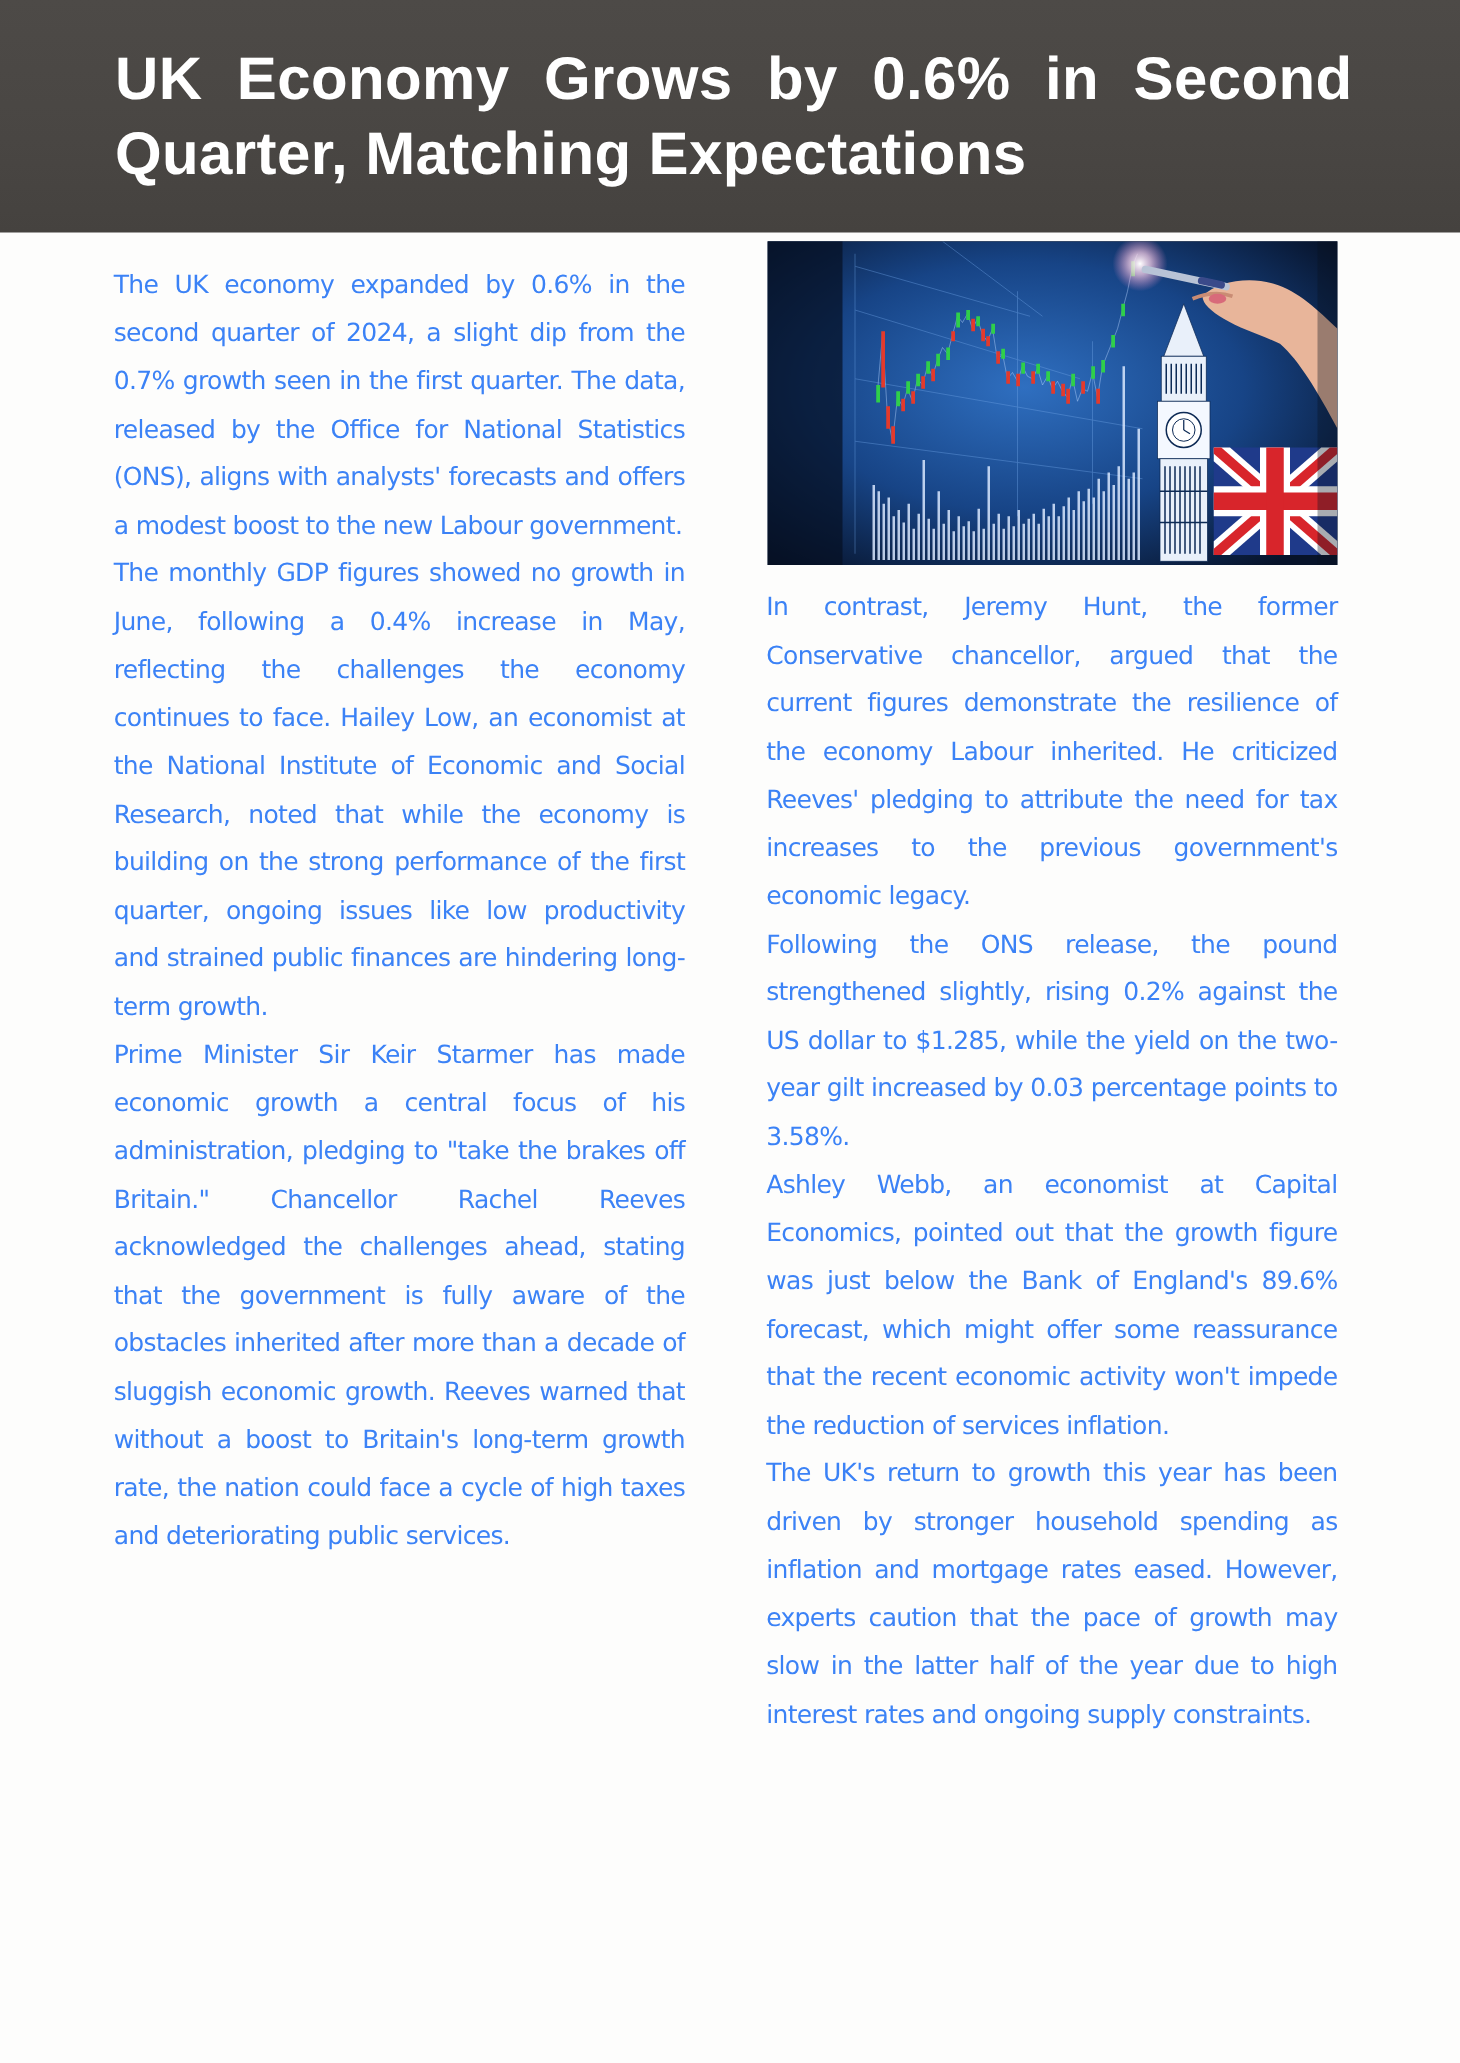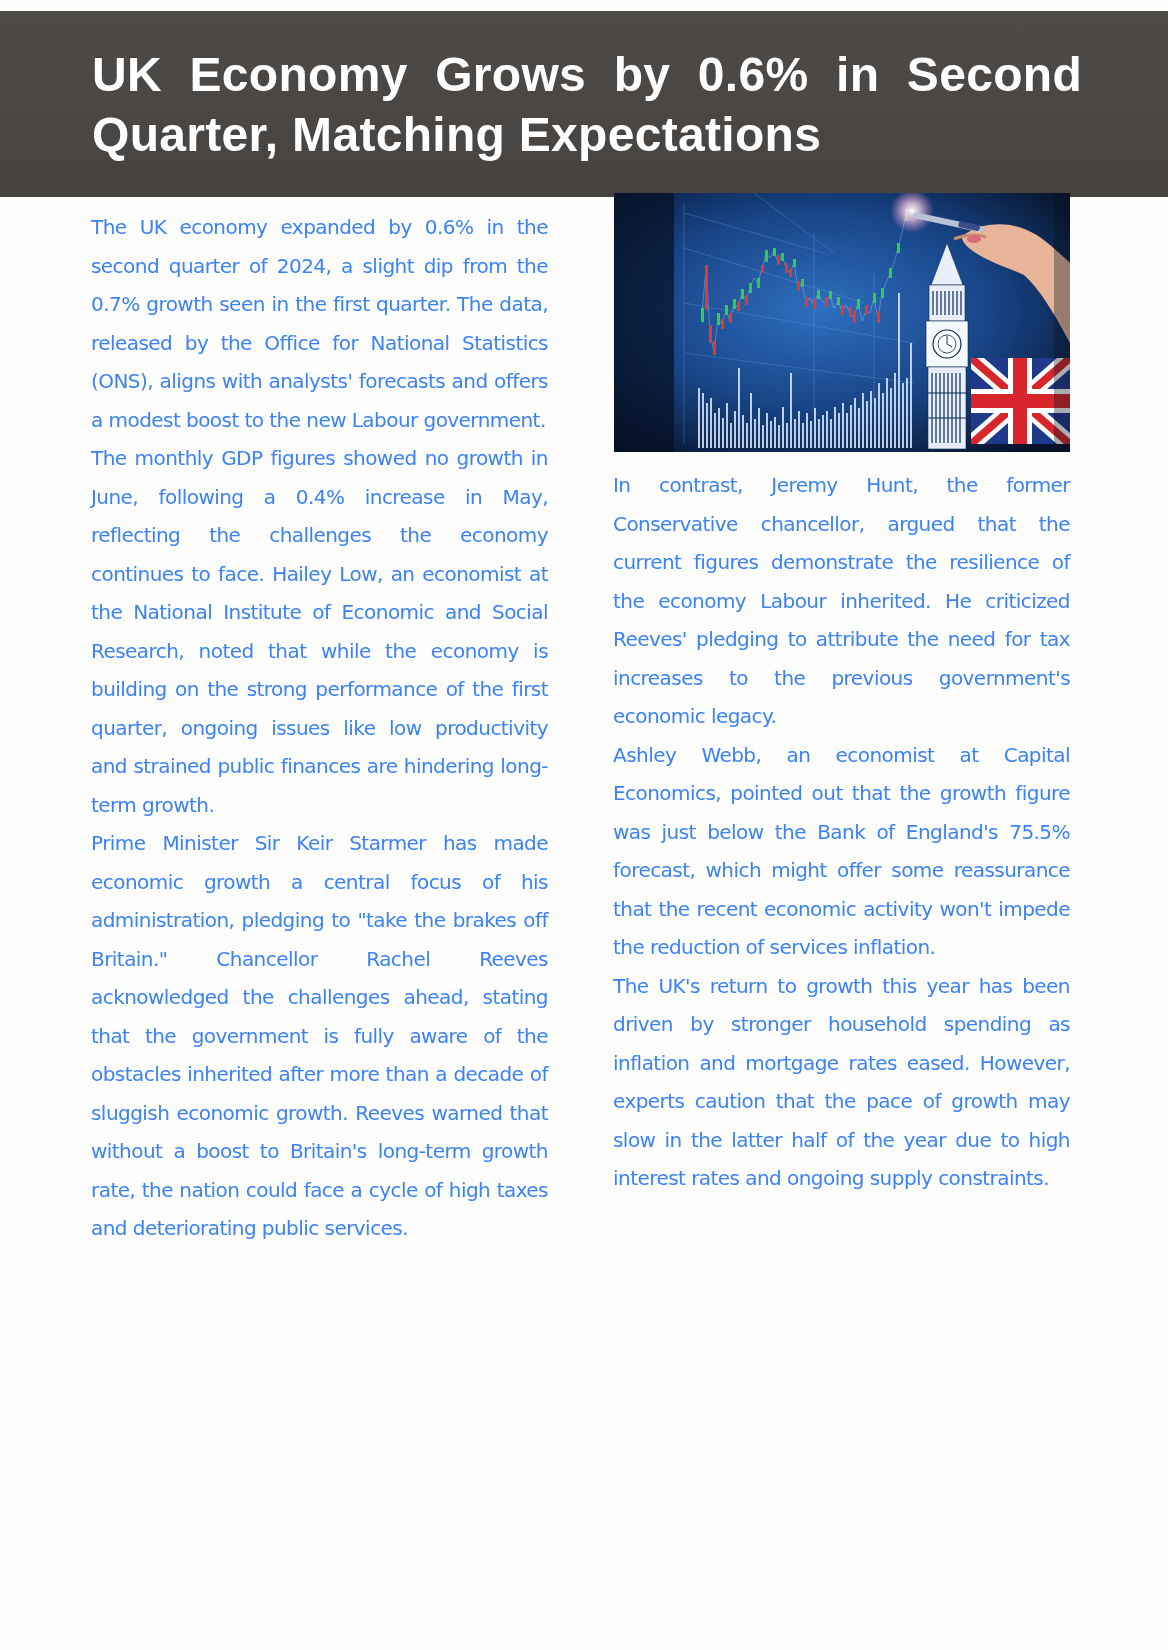--- a/index.html
+++ b/index.html
@@ -2,21 +2,21 @@
 <html><head>
 <meta charset="utf-8">
 <style>
   html, body { margin: 0; padding: 0; }
   body {
     width: 1168px; height: 1650px; position: relative; overflow: hidden;
     background: #fdfdfc;
     font-family: "DejaVu Sans", sans-serif;
   }
   .header {
-    position: absolute; left: 0; top: 11px; width: 1168px; height: 186px;
+    position: absolute; left: 0; top: 0; width: 1168px; height: 186px;
     background: linear-gradient(180deg, #4d4a47 0%, #494643 60%, #45423f 100%);
     text-decoration: underline;
   }
   .header-title {
     position: absolute; left: 92px; top: 34px; width: 990px;
     font-family: "Liberation Sans", sans-serif; font-weight: bold;
     font-size: 48px; line-height: 60px; color: #ffffff;
     text-align: justify; text-align-last: left; letter-spacing: 0.3px;
     margin: 0;
   }
@@ -232,15 +232,16 @@
       <rect x="300" y="19" width="72" height="6" rx="3" transform="rotate(12 300 19)" fill="#b8c3d6"></rect>
       <rect x="345" y="28" width="22" height="6" rx="3" transform="rotate(12 345 28)" fill="#3a4a8a"></rect>
       <ellipse cx="360" cy="46" rx="7" ry="4" fill="#d86a7a"></ellipse>
     </g>
     <rect x="440" y="0" width="16" height="259" fill="#0a1020" opacity="0.35"></rect>
   </svg>
 </div>
 
 <div class="col col-right">
   <p>In contrast, Jeremy Hunt, the former Conservative chancellor, argued that the current figures demonstrate the resilience of the economy Labour inherited. He criticized Reeves' pledging to attribute the need for tax increases to the previous government's economic legacy.</p>
-  <p>Ashley Webb, an economist at Capital Economics, pointed out that the growth figure was just below the Bank of England's 75.5% forecast, which might offer some reassurance that the recent economic activity won't impede the reduction of services inflation.</p>
+  <p>Following the ONS release, the pound strengthened slightly, rising 0.2% against the US dollar to $1.285, while the yield on the two-year gilt increased by 0.03 percentage points to 3.58%.</p>
+  <p>Ashley Webb, an economist at Capital Economics, pointed out that the growth figure was just below the Bank of England's 89.6% forecast, which might offer some reassurance that the recent economic activity won't impede the reduction of services inflation.</p>
   <p>The UK's return to growth this year has been driven by stronger household spending as inflation and mortgage rates eased. However, experts caution that the pace of growth may slow in the latter half of the year due to high interest rates and ongoing supply constraints.</p>
 </div>
 
 </body></html>

